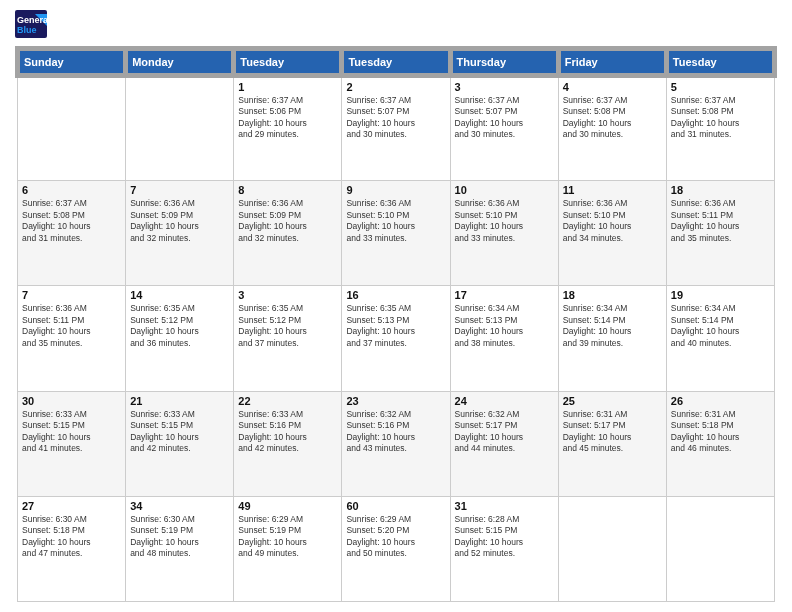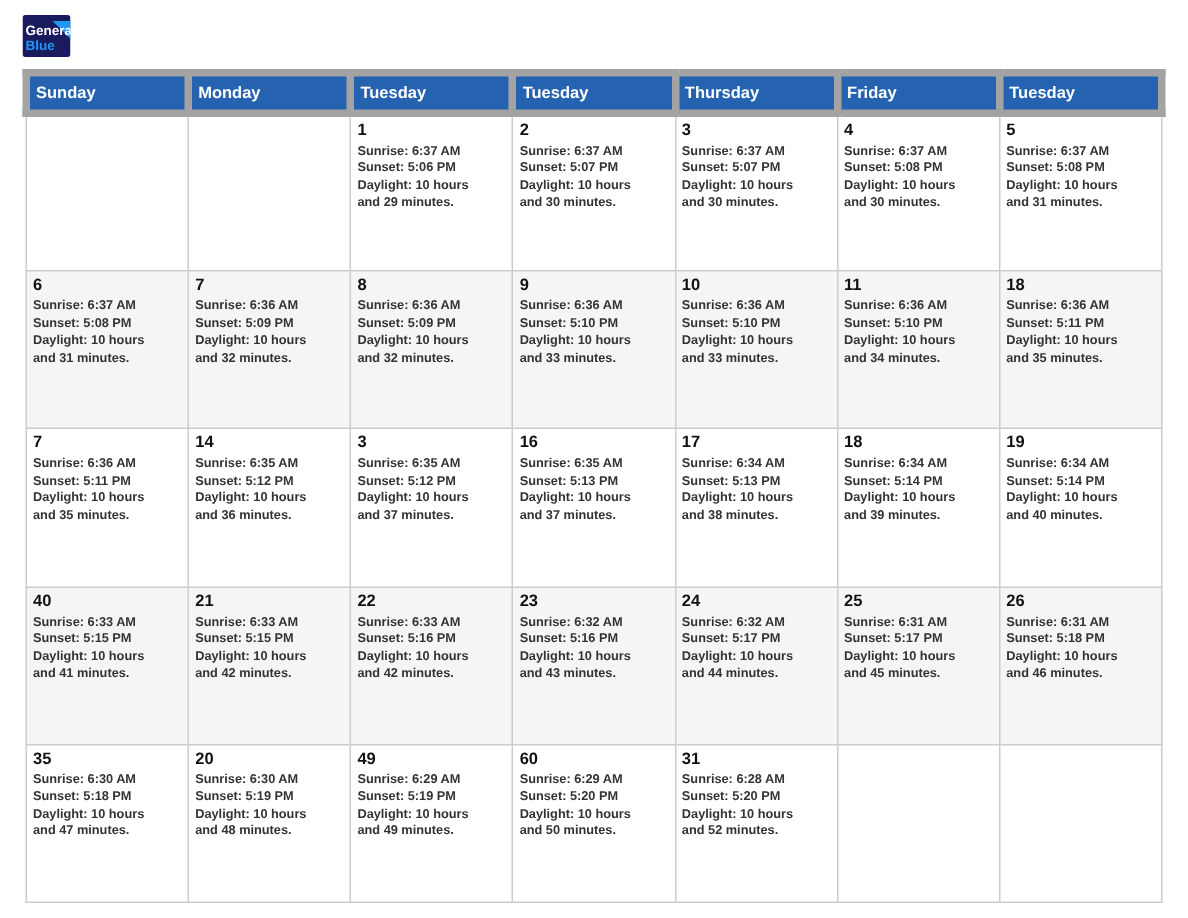--- a/index.html
+++ b/index.html
@@ -69,21 +69,20 @@
       font-size: 11px;
       font-weight: bold;
       color: #111;
       display: block;
       margin-bottom: 2px;
     }
     .cell-text {
       font-size: 8.5px;
       line-height: 1.35;
       color: #333;
-      font-weight: bold;
     }
     .empty-cell {
       background: #f9f9f9;
     }
     tr:nth-child(odd) td { background: #fff; }
     tr:nth-child(even) td { background: #f5f5f5; }
     .cal-header-row th { background: #2563b0; }
   </style>
 </head>
 <body>
@@ -251,21 +250,21 @@
           <td>
             <span class="day-num">19</span>
             <div class="cell-text" style="white-space: pre-line;">Sunrise: 6:34 AM
 Sunset: 5:14 PM
 Daylight: 10 hours
 and 40 minutes.</div>
           </td>
         </tr>
         <tr>
           <td>
-            <span class="day-num">40</span>
+            <span class="day-num">30</span>
             <div class="cell-text" style="white-space: pre-line;">Sunrise: 6:33 AM
 Sunset: 5:15 PM
 Daylight: 10 hours
 and 41 minutes.</div>
           </td>
           <td>
             <span class="day-num">21</span>
             <div class="cell-text" style="white-space: pre-line;">Sunrise: 6:33 AM
 Sunset: 5:15 PM
 Daylight: 10 hours
@@ -302,28 +301,28 @@
           <td>
             <span class="day-num">26</span>
             <div class="cell-text" style="white-space: pre-line;">Sunrise: 6:31 AM
 Sunset: 5:18 PM
 Daylight: 10 hours
 and 46 minutes.</div>
           </td>
         </tr>
         <tr>
           <td>
-            <span class="day-num">35</span>
+            <span class="day-num">27</span>
             <div class="cell-text" style="white-space: pre-line;">Sunrise: 6:30 AM
 Sunset: 5:18 PM
 Daylight: 10 hours
 and 47 minutes.</div>
           </td>
           <td>
-            <span class="day-num">20</span>
+            <span class="day-num">34</span>
             <div class="cell-text" style="white-space: pre-line;">Sunrise: 6:30 AM
 Sunset: 5:19 PM
 Daylight: 10 hours
 and 48 minutes.</div>
           </td>
           <td>
             <span class="day-num">49</span>
             <div class="cell-text" style="white-space: pre-line;">Sunrise: 6:29 AM
 Sunset: 5:19 PM
 Daylight: 10 hours
@@ -332,21 +331,21 @@
           <td>
             <span class="day-num">60</span>
             <div class="cell-text" style="white-space: pre-line;">Sunrise: 6:29 AM
 Sunset: 5:20 PM
 Daylight: 10 hours
 and 50 minutes.</div>
           </td>
           <td>
             <span class="day-num">31</span>
             <div class="cell-text" style="white-space: pre-line;">Sunrise: 6:28 AM
-Sunset: 5:20 PM
+Sunset: 5:15 PM
 Daylight: 10 hours
 and 52 minutes.</div>
           </td>
           <td class="empty-cell"></td>
           <td class="empty-cell"></td>
         </tr>
       </tbody>
   </table>
 </div>
 

